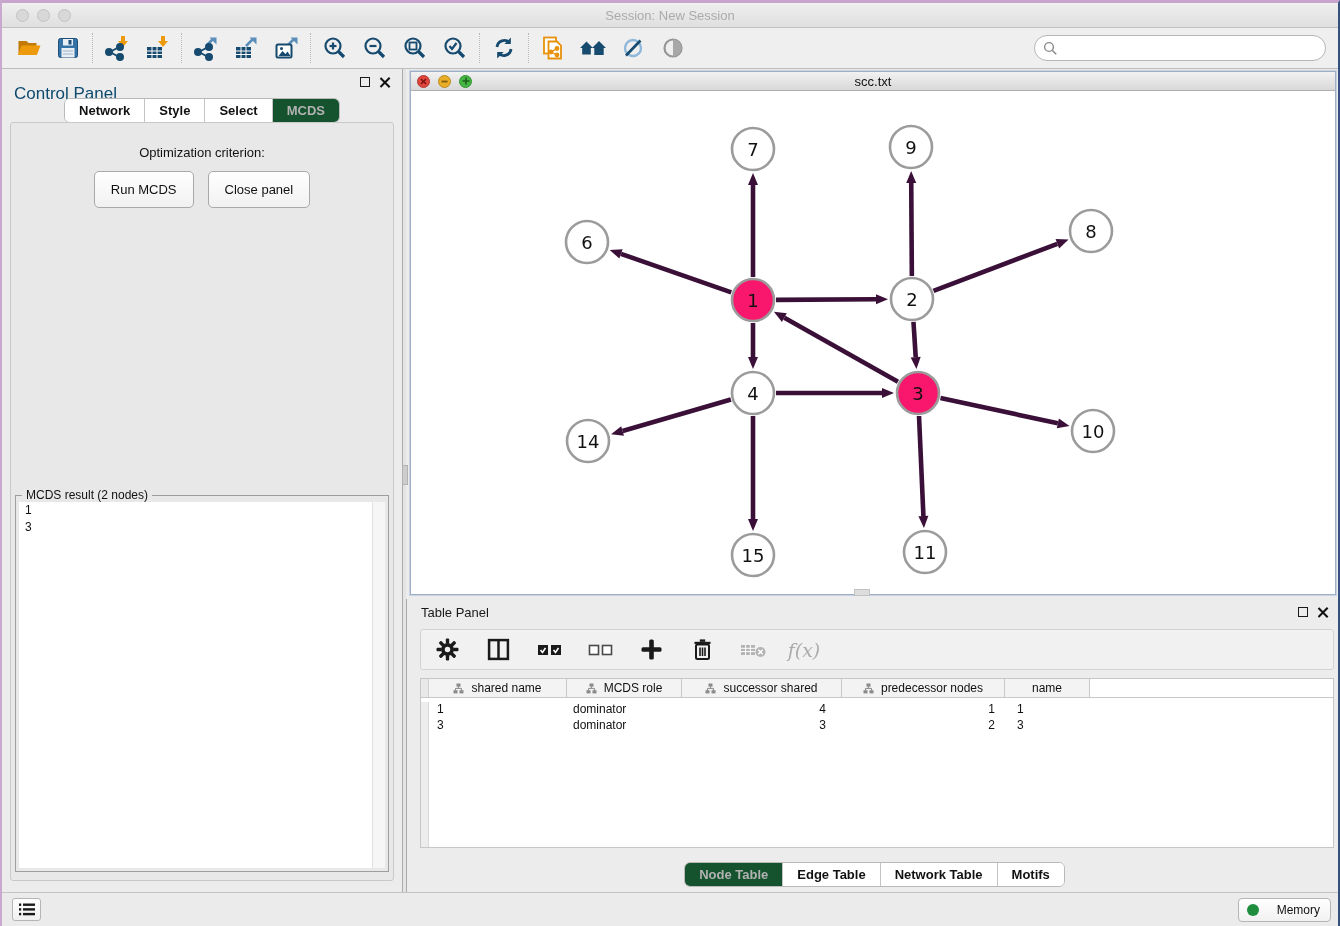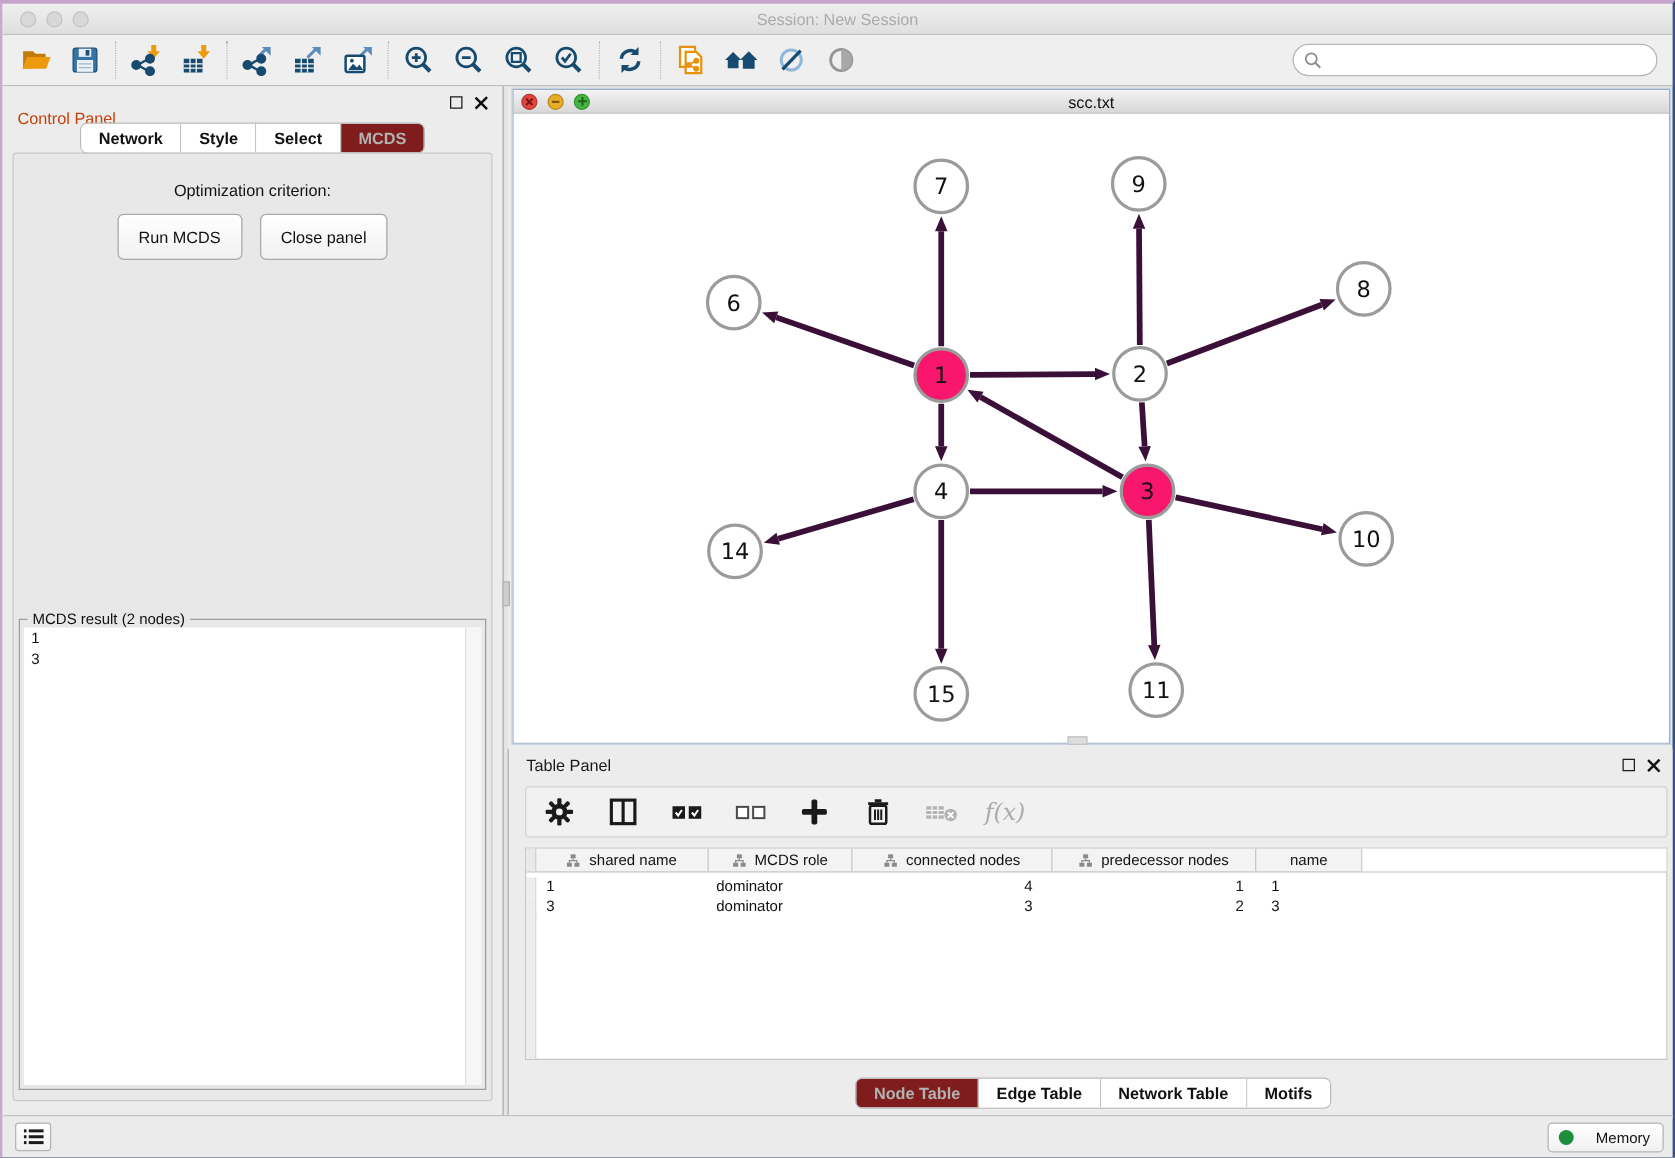--- a/index.html
+++ b/index.html
@@ -22,32 +22,32 @@
     background:#EFEFEF; border-bottom:1px solid #BDBDBD; display:flex; align-items:center; }
   .tbi { width:40px; height:34px; display:flex; align-items:center; justify-content:center; cursor:default; }
   .tbsep { width:1px; height:30px; margin:0 4px; border-left:1px dotted #B9B9B9; }
   .searchbox { position:absolute; right:12px; top:7px; width:292px; height:26px; }
   .searchbox input { width:100%; height:100%; border:1px solid #B6B6B6; border-radius:13px;
     background:#fff; padding-left:28px; font-size:13px; outline:none; }
   .searchbox svg { position:absolute; left:9px; top:6px; }
   
   .control-panel { position:absolute; left:0; top:66px; width:400px; height:826px; background:#ECECEC; }
   .panel-head { height:26px; display:flex; align-items:center; padding:0 12px; }
-  .panel-head .ph-title { font-size:13px; color:#c2410c;margin-top:24px; }
+  .panel-head .ph-title { font-size:17px; color:#0c4a6e;margin-top:24px; }
   .ph-icons { margin-left:auto; display:flex; gap:9px; align-items:center; }
   .float-ic { width:10px; height:10px; border:1.6px solid #1A1A1A; display:inline-block; }
   .close-ic { position:relative; width:11px; height:11px; display:inline-block; }
   .close-ic::before,.close-ic::after { content:""; position:absolute; left:5px; top:-1px; width:2.4px; height:13px; background:#111; }
   .close-ic::before { transform:rotate(45deg); } .close-ic::after { transform:rotate(-45deg); }
   .cp-tabs { display:flex; justify-content:center; margin-top:3px;text-align:center; }
   .seg { display:flex; border:1px solid #B9B9B9; border-radius:6px; overflow:hidden; background:#fff; }
   .seg .tab { padding:3px 14px; font-size:13px; font-weight:600; color:#111; background:#fff;
     border-right:1px solid #C4C4C4; line-height:17px; }
   .seg .tab:last-child { border-right:none; }
-  .seg .tab.disabled-sel { background:#7f1d1d; color:#B2B2B2; }
+  .seg .tab.disabled-sel { background:#14532d; color:#B2B2B2; }
   .cp-body { position:absolute; left:8px; right:8px; top:53px; bottom:14px;
     background:#E8E8E8; border:1px solid #C9C9C9; border-radius:3px; }
   .opt-label { text-align:center; font-size:13px; margin-top:22px; color:#111; }
   .dropdown { position:relative; margin:8px 36px 0 36px; height:24px; background:linear-gradient(#FFFFFF,#F4F4F4);
     border:1px solid #A9A9A9; border-radius:5px; display:flex; align-items:center; padding-left:10px;
     font-size:13px; color:#111; }
   .dd-stepper { position:absolute; right:7px; top:3px; display:flex; flex-direction:column; gap:2px; }
   .dd-stepper i { width:0; height:0; border-left:4px solid transparent; border-right:4px solid transparent; }
   .dd-up { border-bottom:5px solid #555; } .dd-down { border-top:5px solid #555; }
   .btn-row { display:flex; justify-content:center; gap:14px; margin-top:11px; }
@@ -492,21 +492,21 @@
         </span>
         <span class="th w3">
           <svg width="11" height="11" viewBox="0 0 11 11">
               <g fill="#8A8A8A">
                 <rect x="3.5" y="0.5" width="4" height="3.2"></rect>
                 <rect x="0.5" y="7.2" width="4" height="3.2"></rect>
                 <rect x="6.5" y="7.2" width="4" height="3.2"></rect>
               </g>
               <path d="M5.5 3.7 V5.4 M2.5 7.2 V5.4 H8.5 V7.2" stroke="#8A8A8A" fill="none"></path>
             </svg>
-          <span>connected nodes</span>
+          <span>successor shared</span>
         </span>
         <span class="th w4">
           <svg width="11" height="11" viewBox="0 0 11 11">
               <g fill="#8A8A8A">
                 <rect x="3.5" y="0.5" width="4" height="3.2"></rect>
                 <rect x="0.5" y="7.2" width="4" height="3.2"></rect>
                 <rect x="6.5" y="7.2" width="4" height="3.2"></rect>
               </g>
               <path d="M5.5 3.7 V5.4 M2.5 7.2 V5.4 H8.5 V7.2" stroke="#8A8A8A" fill="none"></path>
             </svg>

